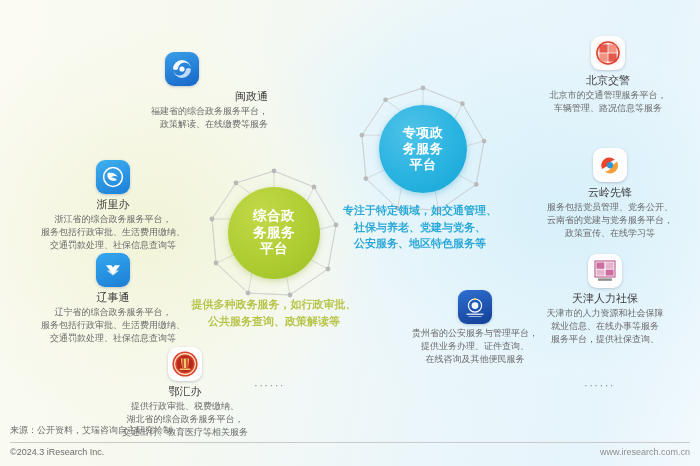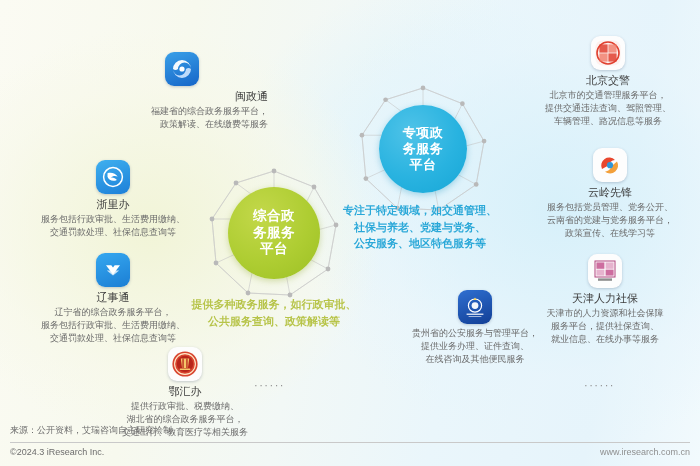--- a/index.html
+++ b/index.html
@@ -208,20 +208,21 @@
     <div class="icon ic-blue2">
       <div class="glyph">
         <svg width="26" height="26" viewBox="0 0 26 26">
           <circle cx="13" cy="13" r="9.4" fill="none" stroke="#ffffff" stroke-width="1.5"></circle>
           <path d="M7.5 9.2c4.5-1.2 8 .6 10.2 3.4-2.6-1-5.2-.6-7.1 1.1 2.6-.4 4.9.5 6.3 2.3-3.8 1.9-8 .6-9.4-3.2" fill="#ffffff"></path>
         </svg>
       </div>
     </div>
     <div class="name">浙里办</div>
     <div class="desc">
+      <div>浙江省的综合政务服务平台，</div>
       <div>服务包括行政审批、生活费用缴纳、</div>
       <div>交通罚款处理、社保信息查询等</div>
     </div>
   </div>
 
   <div class="app" style="left:20px;top:253px;width:186px;">
     <div class="icon ic-blue3">
       <div class="glyph">
         <svg width="26" height="26" viewBox="0 0 26 26">
           <path d="M6 8.2h5.3L13 10.4l1.7-2.2H20l-7 9.2z" fill="#ffffff"></path>
@@ -267,21 +268,20 @@
           <rect x="6.4" y="6.4" width="8.2" height="8.2" fill="#e0402f" opacity=".85"></rect>
           <rect x="15.4" y="6.4" width="8.2" height="8.2" fill="#f07a68" opacity=".8"></rect>
           <rect x="6.4" y="15.4" width="8.2" height="8.2" fill="#f07a68" opacity=".8"></rect>
           <rect x="15.4" y="15.4" width="8.2" height="8.2" fill="#e0402f" opacity=".85"></rect>
         </svg>
       </div>
     </div>
     <div class="name">北京交警</div>
     <div class="desc">
       <div>北京市的交通管理服务平台，</div>
-      <div>提供交通违法查询、驾照管理、</div>
       <div>车辆管理、路况信息等服务</div>
     </div>
   </div>
 
   <div class="app" style="left:520px;top:148px;width:180px;">
     <div class="icon ic-white">
       <div class="glyph">
         <svg width="26" height="26" viewBox="0 0 26 26">
           <path d="M5 17a8 8 0 0 1 13-9c-3.4.3-5.8 2.6-6.6 5.6z" fill="#e8472e"></path>
           <path d="M20 9.5a8 8 0 0 1-12 10.2c3.3-.5 5.6-2.6 6.4-5.5z" fill="#f3a03a"></path>
@@ -306,22 +306,22 @@
           <rect x="14.6" y="5.4" width="8" height="6.4" fill="#e0a0c2" opacity=".8"></rect>
           <rect x="5.4" y="12.6" width="8" height="6" fill="#e0a0c2" opacity=".8"></rect>
           <rect x="14.6" y="12.6" width="8" height="6" fill="#c4548e" opacity=".85"></rect>
           <rect x="7" y="21.4" width="14" height="2.4" fill="#8d8d8d"></rect>
         </svg>
       </div>
     </div>
     <div class="name">天津人力社保</div>
     <div class="desc">
       <div>天津市的人力资源和社会保障</div>
+      <div>就业信息、在线办事等服务</div>
       <div>服务平台，提供社保查询、</div>
-      <div>就业信息、在线办事等服务</div>
     </div>
   </div>
 
   <div class="app" style="left:380px;top:290px;width:190px;">
     <div class="icon ic-police">
       <div class="glyph">
         <svg width="26" height="26" viewBox="0 0 26 26">
           <circle cx="13" cy="11.6" r="6.6" fill="none" stroke="#ffffff" stroke-width="1.2"></circle>
           <circle cx="13" cy="11.6" r="3.4" fill="#ffffff" opacity=".95"></circle>
           <path d="M13 3.6l1.5 2.3h-3z" fill="#ffd34d"></path>

